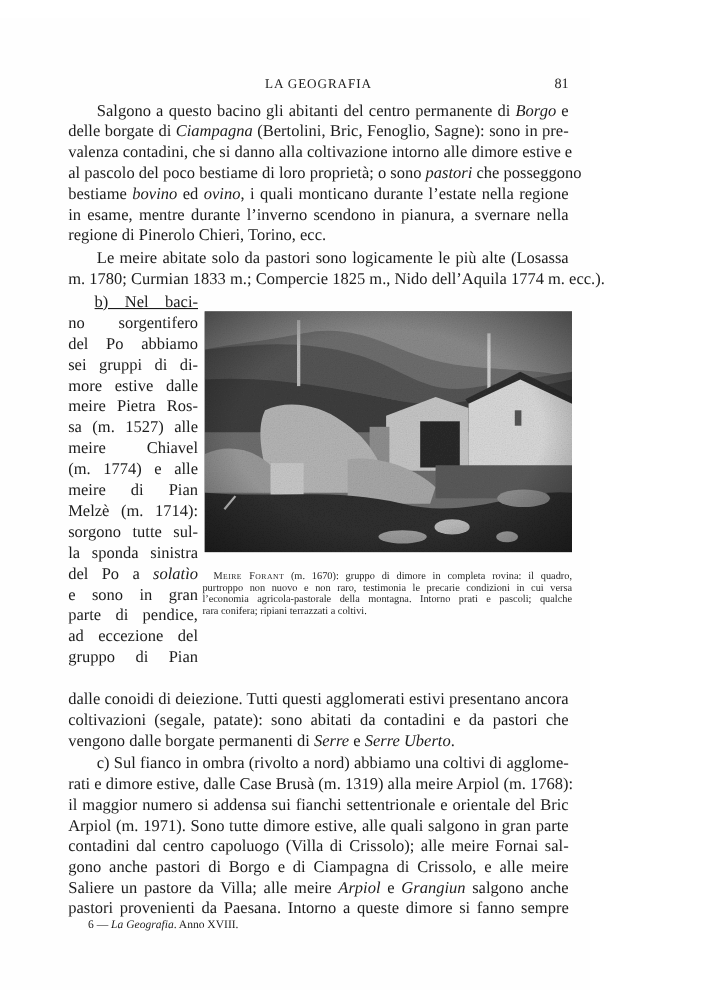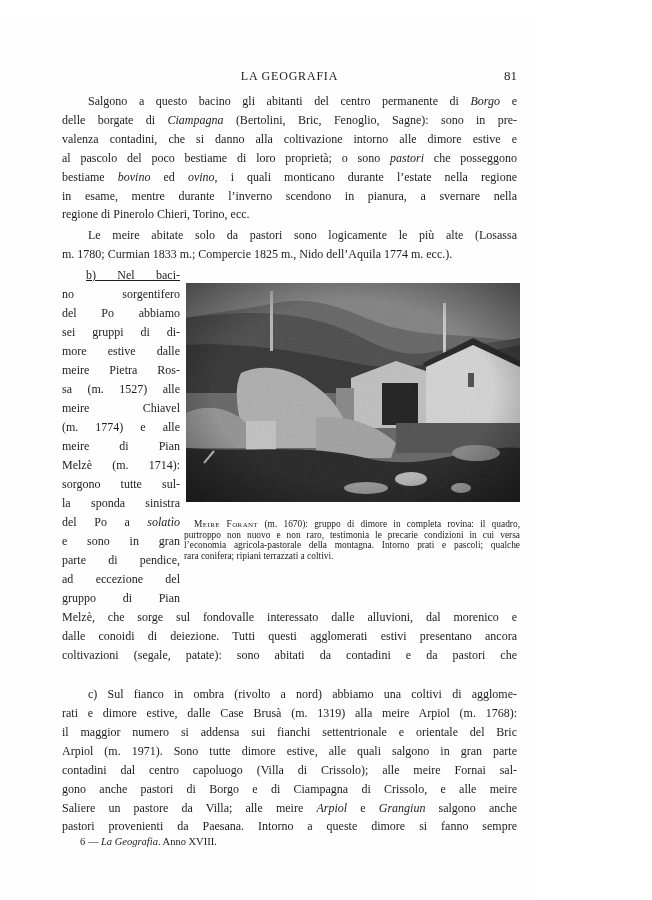--- a/index.html
+++ b/index.html
@@ -42,21 +42,21 @@
       position: absolute;
       right: 0;
       top: -1px;
       font-size: 13px;
       letter-spacing: 0;
     }
     .line {
       position: absolute;
       left: 62px;
       width: 455px;
-      font-size: 12px;
+      font-size: 15px;
       line-height: 18px;
       white-space: nowrap;
       text-align: justify;
       text-align-last: justify;
     }
     .line.indent { left: 88px; width: 429px; }
     .line.last { text-align-last: left; }
     .line.narrow { width: 118px; }
     .line.narrow.indent { left: 86px; width: 94px; text-decoration: underline; }
     .line i { font-style: italic; }
@@ -189,23 +189,23 @@
       </g>
       <rect x="0" y="0" width="334" height="219" fill="url(#vign)"></rect>
     </svg>
   </div>
 
   <div class="caption first" style="top:503px"><span class="sc">Meire Forant</span><span> (m. 1670): gruppo di dimore in completa rovina: il quadro,</span></div>
   <div class="caption" style="top:513.5px">purtroppo non nuovo e non raro, testimonia le precarie condizioni in cui versa</div>
   <div class="caption" style="top:524px">l’economia agricola-pastorale della montagna. Intorno prati e pascoli; qualche</div>
   <div class="caption last" style="top:534.5px">rara conifera; ripiani terrazzati a coltivi.</div>
 
-  <div class="line" style="top:592px">Melzè, che sorge sul fondovalle interessato dalle alluvioni, dal morenico e</div>
   <div class="line" style="top:611px">dalle conoidi di deiezione. Tutti questi agglomerati estivi presentano ancora</div>
   <div class="line" style="top:630px">coltivazioni (segale, patate): sono abitati da contadini e da pastori che</div>
+  <div class="line last" style="top:649px"><span>vengono dalle borgate permanenti di </span><i>Serre</i><span> e </span><i>Serre Uberto</i><span>.</span></div>
 
   <div class="line indent" style="top:669px">c) Sul fianco in ombra (rivolto a nord) abbiamo una coltivi di agglome-</div>
   <div class="line" style="top:688px">rati e dimore estive, dalle Case Brusà (m. 1319) alla meire Arpiol (m. 1768):</div>
   <div class="line" style="top:707px">il maggior numero si addensa sui fianchi settentrionale e orientale del Bric</div>
   <div class="line" style="top:726px">Arpiol (m. 1971). Sono tutte dimore estive, alle quali salgono in gran parte</div>
   <div class="line" style="top:745px">contadini dal centro capoluogo (Villa di Crissolo); alle meire Fornai sal-</div>
   <div class="line" style="top:764px">gono anche pastori di Borgo e di Ciampagna di Crissolo, e alle meire</div>
   <div class="line" style="top:783px"><span>Saliere un pastore da Villa; alle meire </span><i>Arpiol</i><span> e </span><i>Grangiun</i><span> salgono anche</span></div>
   <div class="line" style="top:801px">pastori provenienti da Paesana. Intorno a queste dimore si fanno sempre</div>
 

